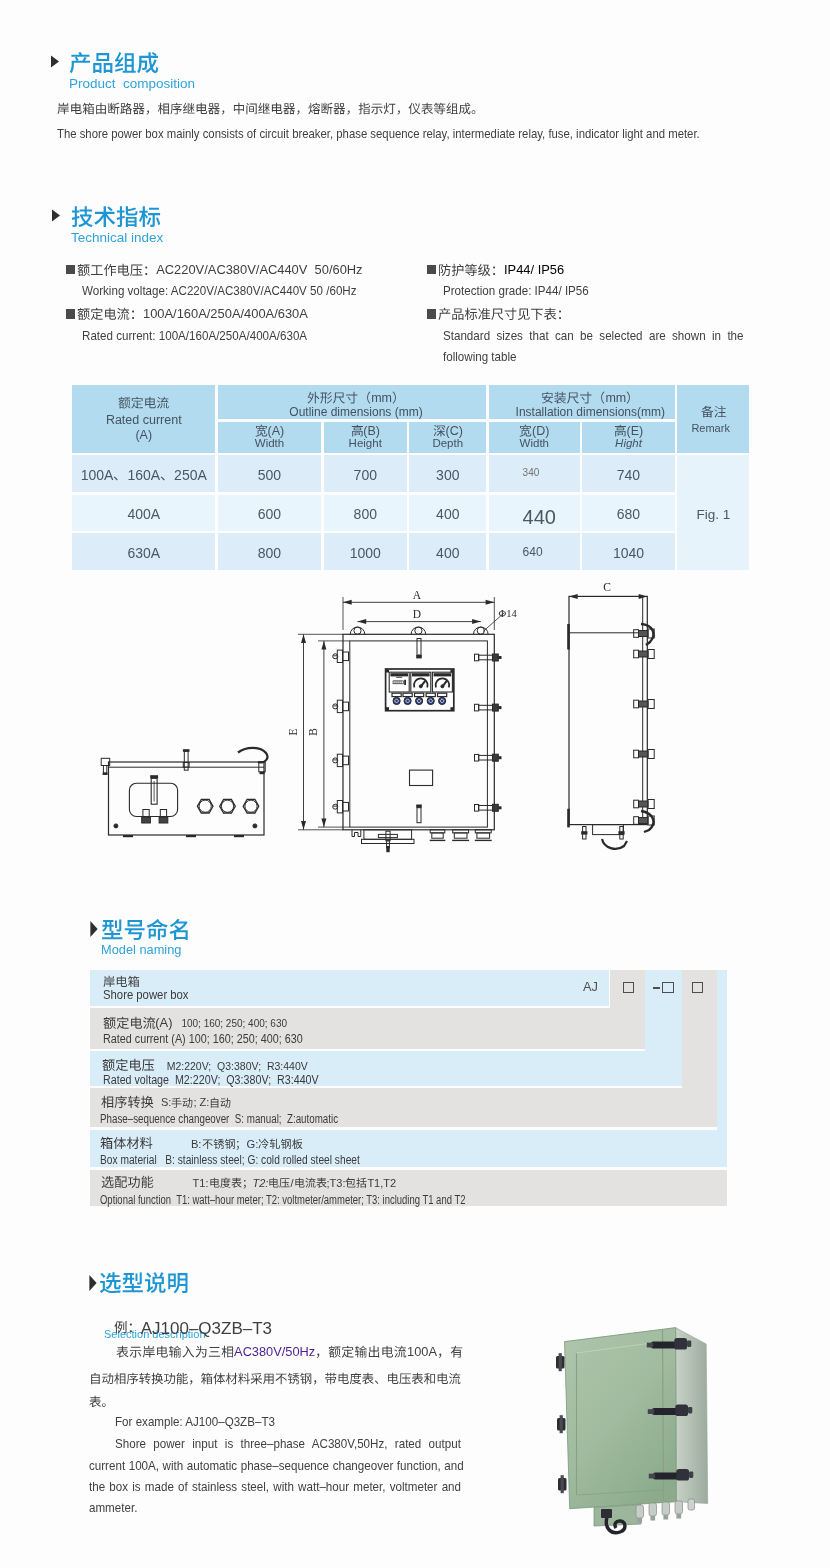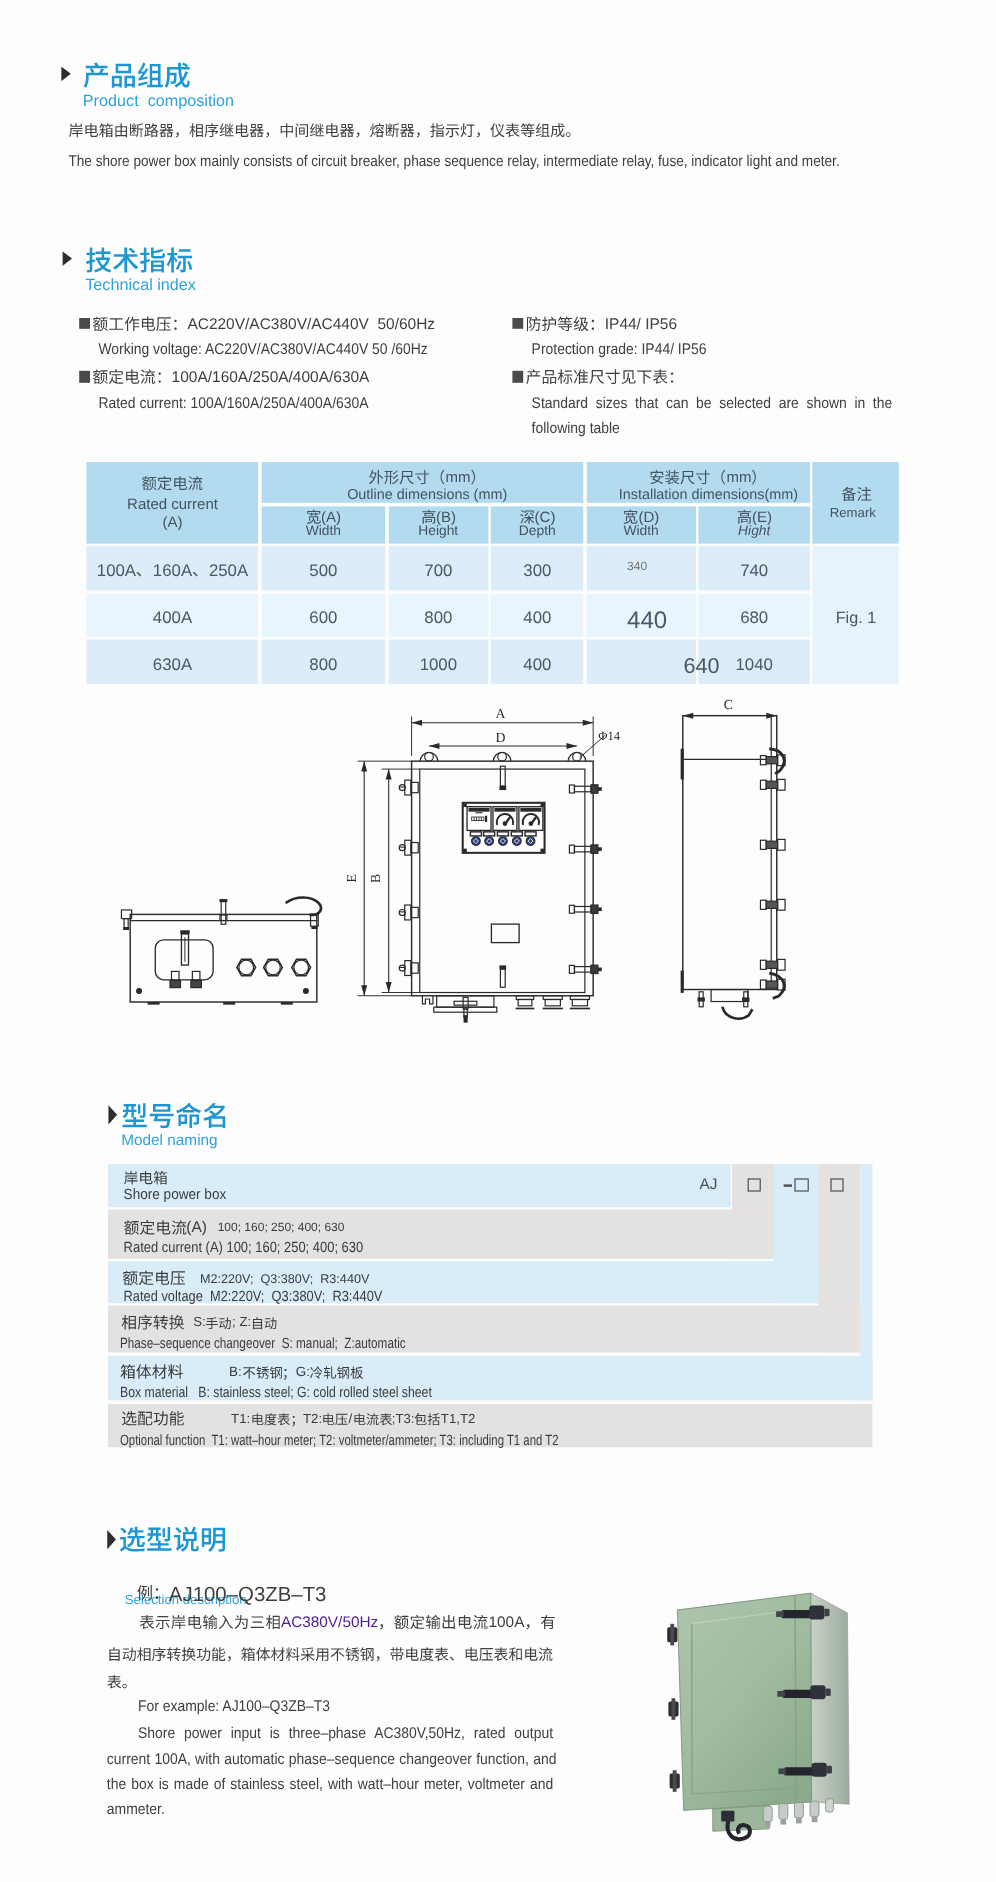--- a/index.html
+++ b/index.html
@@ -47,21 +47,21 @@
     <path fill="#3f3f3f" d="M9.1 -6.5C9.1 -2.4 8.9 -0.6 6.0 0.4C6.2 0.6 6.5 0.9 6.5 1.1C9.7 -0.0 10.0 -2.1 10.0 -6.5ZM9.7 -1.1C10.6 -0.5 11.7 0.4 12.3 1.0L12.8 0.3C12.3 -0.2 11.1 -1.1 10.3 -1.7ZM7.0 -8.1V-1.8H7.9V-7.2H11.2V-1.8H12.1V-8.1H9.6C9.8 -8.5 10.0 -8.9 10.1 -9.4H12.6V-10.3H6.8V-9.4H9.2C9.1 -9.0 8.9 -8.5 8.8 -8.1ZM2.8 -10.8C3.0 -10.5 3.2 -10.2 3.4 -9.8H0.8V-7.8H1.7V-9.0H5.7V-7.8H6.6V-9.8H4.4C4.2 -10.2 3.9 -10.7 3.7 -11.0ZM1.7 -3.1V1.0H2.6V0.5H4.9V0.9H5.8V-3.1ZM2.6 -0.3V-2.3H4.9V-0.3ZM2.0 -5.5 3.0 -5.0C2.2 -4.4 1.4 -4.0 0.5 -3.7C0.7 -3.6 0.8 -3.1 0.9 -2.9C1.9 -3.2 2.9 -3.8 3.8 -4.5C4.6 -4.0 5.4 -3.5 5.9 -3.2L6.6 -3.9C6.1 -4.2 5.3 -4.7 4.5 -5.1C5.1 -5.8 5.7 -6.5 6.1 -7.3L5.5 -7.7L5.3 -7.6H3.3C3.5 -7.9 3.6 -8.2 3.7 -8.4L2.8 -8.6C2.4 -7.7 1.7 -6.6 0.5 -5.9C0.7 -5.7 1.0 -5.4 1.1 -5.2C1.8 -5.7 2.3 -6.3 2.8 -6.9H4.8C4.5 -6.4 4.1 -5.9 3.7 -5.5L2.6 -6.1Z M16.2 -5.0C15.9 -2.6 15.2 -0.7 13.7 0.4C13.9 0.6 14.3 0.9 14.5 1.1C15.4 0.3 16.0 -0.7 16.5 -1.9C17.7 0.4 19.7 0.8 22.4 0.8H25.5C25.5 0.6 25.7 0.1 25.9 -0.2C25.2 -0.1 23.0 -0.1 22.5 -0.1C21.7 -0.1 21.0 -0.2 20.3 -0.3V-3.0H24.2V-3.9H20.3V-6.1H23.7V-7.0H16.0V-6.1H19.3V-0.6C18.2 -1.0 17.4 -1.8 16.8 -3.2C17.0 -3.7 17.1 -4.3 17.2 -4.9ZM18.8 -10.9C19.0 -10.5 19.3 -10.0 19.4 -9.6H14.3V-6.7H15.3V-8.7H24.3V-6.7H25.3V-9.6H20.6C20.4 -10.0 20.1 -10.7 19.8 -11.2Z M32.4 -5.4V-3.5H29.1V-5.4ZM33.4 -5.4H36.8V-3.5H33.4ZM32.4 -6.3H29.1V-8.2H32.4ZM33.4 -6.3V-8.2H36.8V-6.3ZM28.1 -9.2V-1.7H29.1V-2.5H32.4V-1.1C32.4 0.4 32.8 0.8 34.3 0.8C34.6 0.8 36.8 0.8 37.2 0.8C38.6 0.8 38.9 0.1 39.1 -1.9C38.8 -2.0 38.4 -2.1 38.1 -2.3C38.0 -0.6 37.9 -0.2 37.1 -0.2C36.7 -0.2 34.7 -0.2 34.3 -0.2C33.6 -0.2 33.4 -0.3 33.4 -1.1V-2.5H37.8V-9.2H33.4V-11.1H32.4V-9.2Z M47.2 -4.8V0.5H48.1V-4.8ZM44.9 -4.8V-3.4C44.9 -2.2 44.7 -0.7 43.1 0.4C43.3 0.5 43.6 0.8 43.8 1.0C45.6 -0.3 45.8 -2.0 45.8 -3.4V-4.8ZM49.6 -4.8V-0.6C49.6 0.2 49.6 0.4 49.8 0.6C50.0 0.8 50.3 0.8 50.6 0.8C50.7 0.8 51.0 0.8 51.2 0.8C51.4 0.8 51.7 0.8 51.8 0.7C52.0 0.6 52.1 0.4 52.2 0.2C52.3 -0.1 52.3 -0.8 52.3 -1.3C52.1 -1.4 51.8 -1.6 51.6 -1.7C51.6 -1.1 51.6 -0.6 51.6 -0.4C51.5 -0.2 51.5 -0.1 51.4 -0.0C51.4 0.0 51.3 0.0 51.1 0.0C51.0 0.0 50.9 0.0 50.8 0.0C50.7 0.0 50.6 0.0 50.6 -0.0C50.5 -0.1 50.5 -0.2 50.5 -0.5V-4.8ZM40.7 -10.2C41.5 -9.7 42.5 -9.0 43.0 -8.5L43.6 -9.3C43.1 -9.8 42.1 -10.5 41.3 -10.9ZM40.1 -6.6C41.0 -6.2 42.0 -5.6 42.5 -5.1L43.1 -5.9C42.6 -6.4 41.5 -7.0 40.7 -7.3ZM40.5 0.2 41.3 0.9C42.1 -0.3 43.0 -2.0 43.7 -3.4L43.0 -4.0C42.2 -2.5 41.2 -0.8 40.5 0.2ZM47.0 -10.9C47.2 -10.4 47.4 -9.8 47.6 -9.4H43.8V-8.5H46.4C45.8 -7.8 45.1 -6.8 44.8 -6.6C44.6 -6.4 44.2 -6.3 44.0 -6.2C44.0 -6.0 44.2 -5.5 44.2 -5.3C44.6 -5.4 45.2 -5.5 50.6 -5.8C50.9 -5.5 51.1 -5.1 51.3 -4.9L52.1 -5.4C51.6 -6.2 50.6 -7.4 49.8 -8.3L49.0 -7.8C49.3 -7.5 49.7 -7.0 50.0 -6.6L45.9 -6.4C46.4 -7.0 47.0 -7.8 47.5 -8.5H52.1V-9.4H48.6C48.4 -9.9 48.2 -10.5 47.9 -11.1Z M56.1 -6.4C56.6 -6.4 57.1 -6.8 57.1 -7.4C57.1 -8.0 56.6 -8.4 56.1 -8.4C55.6 -8.4 55.1 -8.0 55.1 -7.4C55.1 -6.8 55.6 -6.4 56.1 -6.4ZM56.1 0.1C56.6 0.1 57.1 -0.3 57.1 -0.9C57.1 -1.5 56.6 -1.9 56.1 -1.9C55.6 -1.9 55.1 -1.5 55.1 -0.9C55.1 -0.3 55.6 0.1 56.1 0.1Z"></path>
   </svg>
 <div class="t" style="left:143.0px;top:308.1px;font-size:12.9px;color:#3f3f3f;">100A/160A/250A/400A/630A</div>
 
 <div class="t" style="left:82.0px;top:329.6px;font-size:12.9px;color:#3f3f3f;transform:scaleX(0.900);transform-origin:0 0;">Rated current: 100A/160A/250A/400A/630A</div>
 
 <div class="bx" style="left:426.5px;top:264.5px;width:9.5px;height:9.5px;background:#4a4a4a"></div>
 <svg class="bx" style="left:438.0px;top:262.6px;overflow:visible" width="67.0" height="13.2" viewBox="0 -11.9 67.0 13.2">
     <path fill="#3f3f3f" d="M7.9 -10.9C8.2 -10.2 8.4 -9.4 8.5 -8.9L9.5 -9.1C9.4 -9.6 9.1 -10.5 8.8 -11.1ZM4.9 -8.9V-7.9H7.0C6.9 -4.4 6.7 -1.3 3.7 0.3C4.0 0.5 4.3 0.8 4.4 1.0C6.7 -0.3 7.5 -2.4 7.8 -5.0H10.8C10.7 -1.6 10.5 -0.4 10.2 -0.1C10.1 0.1 10.0 0.1 9.7 0.1C9.5 0.1 8.8 0.1 8.1 0.0C8.2 0.3 8.3 0.7 8.4 1.0C9.1 1.0 9.8 1.1 10.2 1.0C10.6 1.0 10.8 0.9 11.1 0.6C11.5 0.1 11.6 -1.4 11.8 -5.5C11.8 -5.6 11.8 -5.9 11.8 -5.9H7.9C7.9 -6.6 8.0 -7.2 8.0 -7.9H12.6V-8.9ZM1.1 -10.5V1.1H2.0V-9.6H4.0C3.7 -8.7 3.2 -7.4 2.8 -6.5C3.8 -5.4 4.1 -4.5 4.1 -3.7C4.1 -3.3 4.0 -3.0 3.8 -2.8C3.7 -2.7 3.5 -2.7 3.4 -2.7C3.1 -2.7 2.9 -2.7 2.5 -2.7C2.7 -2.4 2.8 -2.1 2.8 -1.8C3.1 -1.8 3.5 -1.8 3.7 -1.8C4.0 -1.8 4.3 -1.9 4.5 -2.1C4.8 -2.3 5.0 -2.9 5.0 -3.6C5.0 -4.5 4.8 -5.4 3.7 -6.6C4.2 -7.7 4.8 -9.0 5.2 -10.2L4.5 -10.6L4.3 -10.5Z M15.7 -11.1V-8.4H13.9V-7.5H15.7V-4.6C14.9 -4.4 14.3 -4.2 13.7 -4.1L14.0 -3.1L15.7 -3.6V-0.2C15.7 0.0 15.6 0.1 15.4 0.1C15.3 0.1 14.7 0.1 14.1 0.1C14.3 0.3 14.4 0.8 14.4 1.0C15.3 1.0 15.9 1.0 16.2 0.8C16.5 0.7 16.6 0.4 16.6 -0.2V-3.9L18.3 -4.4L18.1 -5.3L16.6 -4.9V-7.5H18.2V-8.4H16.6V-11.1ZM21.0 -10.7C21.5 -10.1 22.0 -9.3 22.2 -8.8H19.1V-5.3C19.1 -3.5 18.9 -1.2 17.5 0.4C17.7 0.5 18.1 0.9 18.3 1.1C19.6 -0.4 20.0 -2.6 20.1 -4.4H24.4V-3.6H25.4V-8.8H22.3L23.2 -9.2C22.9 -9.7 22.4 -10.5 21.9 -11.0ZM24.4 -5.4H20.1V-7.9H24.4Z M34.0 -11.2C33.6 -10.0 32.9 -9.0 32.1 -8.3L32.5 -8.1V-7.2H28.3V-6.3H32.5V-5.1H27.0V-4.3H35.2V-3.1H27.5V-2.2H35.2V-0.1C35.2 0.1 35.1 0.1 34.9 0.1C34.6 0.1 33.9 0.1 33.0 0.1C33.1 0.4 33.3 0.8 33.3 1.0C34.4 1.0 35.2 1.0 35.6 0.9C36.0 0.7 36.2 0.5 36.2 -0.1V-2.2H38.7V-3.1H36.2V-4.3H39.0V-5.1H33.5V-6.3H37.8V-7.2H33.5V-8.1H33.3C33.6 -8.4 33.8 -8.7 34.1 -9.1H35.0C35.4 -8.6 35.8 -8.0 35.9 -7.6L36.8 -7.9C36.6 -8.3 36.4 -8.7 36.1 -9.1H38.9V-10.0H34.6C34.7 -10.3 34.9 -10.6 35.0 -10.9ZM29.3 -1.7C30.2 -1.1 31.2 -0.3 31.6 0.4L32.4 -0.3C31.9 -0.9 30.9 -1.7 30.1 -2.2ZM28.9 -11.2C28.4 -10.0 27.7 -8.8 26.8 -8.1C27.1 -7.9 27.5 -7.7 27.7 -7.5C28.1 -7.9 28.5 -8.5 28.9 -9.1H29.4C29.7 -8.6 29.9 -8.0 30.0 -7.6L30.9 -8.0C30.8 -8.3 30.6 -8.7 30.4 -9.1H32.8V-10.0H29.4C29.5 -10.3 29.7 -10.6 29.8 -10.9Z M40.2 -0.7 40.4 0.2C41.6 -0.2 43.3 -0.9 44.9 -1.5L44.7 -2.3C43.0 -1.7 41.3 -1.1 40.2 -0.7ZM44.9 -10.2V-9.3H46.4C46.2 -5.1 45.7 -1.6 43.9 0.5C44.2 0.6 44.6 0.9 44.8 1.1C45.9 -0.4 46.6 -2.3 46.9 -4.7C47.4 -3.6 47.9 -2.6 48.6 -1.7C47.8 -0.8 46.8 -0.2 45.8 0.3C46.0 0.5 46.4 0.8 46.5 1.1C47.5 0.6 48.4 -0.1 49.2 -1.0C49.9 -0.1 50.7 0.6 51.7 1.0C51.8 0.8 52.1 0.4 52.4 0.2C51.4 -0.2 50.5 -0.9 49.8 -1.7C50.7 -2.9 51.4 -4.5 51.8 -6.4L51.2 -6.7L51.0 -6.6H49.7C50.0 -7.7 50.4 -9.1 50.7 -10.2ZM47.3 -9.3H49.4C49.1 -8.1 48.7 -6.7 48.4 -5.8H50.7C50.3 -4.5 49.8 -3.4 49.2 -2.5C48.3 -3.7 47.6 -5.1 47.2 -6.6C47.2 -7.4 47.3 -8.4 47.3 -9.3ZM40.3 -5.6C40.5 -5.7 40.8 -5.8 42.5 -6.0C41.9 -5.1 41.4 -4.4 41.1 -4.1C40.7 -3.6 40.4 -3.3 40.1 -3.2C40.2 -3.0 40.4 -2.5 40.4 -2.3C40.7 -2.5 41.1 -2.7 44.7 -3.8C44.6 -4.0 44.6 -4.4 44.6 -4.6L42.0 -3.9C43.0 -5.0 44.0 -6.4 44.8 -7.8L44.0 -8.3C43.7 -7.8 43.4 -7.3 43.1 -6.9L41.4 -6.7C42.2 -7.8 43.0 -9.3 43.6 -10.7L42.7 -11.1C42.1 -9.5 41.1 -7.8 40.8 -7.3C40.5 -6.9 40.3 -6.6 40.0 -6.5C40.1 -6.3 40.3 -5.8 40.3 -5.6Z M56.1 -6.4C56.6 -6.4 57.1 -6.8 57.1 -7.4C57.1 -8.0 56.6 -8.4 56.1 -8.4C55.6 -8.4 55.1 -8.0 55.1 -7.4C55.1 -6.8 55.6 -6.4 56.1 -6.4ZM56.1 0.1C56.6 0.1 57.1 -0.3 57.1 -0.9C57.1 -1.5 56.6 -1.9 56.1 -1.9C55.6 -1.9 55.1 -1.5 55.1 -0.9C55.1 -0.3 55.6 0.1 56.1 0.1Z"></path>
   </svg>
-<div class="t" style="left:504.0px;top:263.6px;font-size:12.9px;color:#404040;">IP44/ IP56</div>
+<div class="t" style="left:504.0px;top:263.6px;font-size:12.9px;color:#000000;">IP44/ IP56</div>
 
 <div class="t" style="left:443.0px;top:285.1px;font-size:12.9px;color:#3f3f3f;transform:scaleX(0.900);transform-origin:0 0;">Protection grade: IP44/ IP56</div>
 
 <div class="bx" style="left:426.5px;top:309.0px;width:9.5px;height:9.5px;background:#4a4a4a"></div>
 <svg class="bx" style="left:438.0px;top:307.1px;overflow:visible" width="133.0" height="13.2" viewBox="0 -11.9 133.0 13.2">
     <path fill="#3f3f3f" d="M3.5 -8.1C3.9 -7.5 4.4 -6.7 4.6 -6.2L5.5 -6.6C5.3 -7.1 4.8 -7.9 4.3 -8.4ZM9.1 -8.4C8.9 -7.7 8.4 -6.7 8.0 -6.1H1.6V-4.3C1.6 -2.9 1.5 -1.0 0.5 0.5C0.7 0.6 1.1 1.0 1.3 1.1C2.4 -0.4 2.7 -2.7 2.7 -4.3V-5.1H12.2V-6.1H9.0C9.4 -6.7 9.8 -7.4 10.2 -8.0ZM5.6 -10.8C5.9 -10.4 6.2 -9.9 6.4 -9.5H1.5V-8.6H11.9V-9.5H7.6L7.6 -9.5C7.4 -10.0 7.0 -10.6 6.6 -11.1Z M17.2 -9.6H22.5V-7.1H17.2ZM16.2 -10.5V-6.1H23.5V-10.5ZM14.3 -4.7V1.1H15.2V0.3H18.0V0.9H19.0V-4.7ZM15.2 -0.6V-3.8H18.0V-0.6ZM20.4 -4.7V1.1H21.4V0.3H24.4V1.0H25.4V-4.7ZM21.4 -0.6V-3.8H24.4V-0.6Z M32.6 -10.1V-9.1H38.3V-10.1ZM36.7 -4.3C37.3 -3.0 37.9 -1.3 38.1 -0.2L39.0 -0.5C38.8 -1.6 38.2 -3.3 37.5 -4.6ZM32.9 -4.5C32.5 -3.1 31.9 -1.7 31.2 -0.8C31.4 -0.6 31.8 -0.4 32.0 -0.2C32.7 -1.2 33.4 -2.8 33.8 -4.3ZM32.0 -6.9V-6.0H34.8V-0.2C34.8 -0.1 34.7 -0.0 34.5 0.0C34.4 0.0 33.8 0.0 33.1 -0.0C33.2 0.3 33.3 0.7 33.4 1.0C34.3 1.0 34.9 1.0 35.3 0.8C35.7 0.6 35.8 0.3 35.8 -0.2V-6.0H39.0V-6.9ZM29.1 -11.1V-8.3H27.0V-7.4H28.9C28.4 -5.7 27.6 -3.8 26.7 -2.8C26.9 -2.6 27.2 -2.2 27.3 -1.9C27.9 -2.8 28.6 -4.1 29.1 -5.6V1.0H30.1V-5.9C30.5 -5.2 31.0 -4.4 31.3 -4.0L31.8 -4.8C31.6 -5.1 30.4 -6.6 30.1 -7.0V-7.4H31.8V-8.3H30.1V-11.1Z M40.2 -10.1C40.9 -9.2 41.7 -7.9 42.0 -7.1L42.9 -7.6C42.6 -8.4 41.8 -9.6 41.1 -10.5ZM40.2 -0.0 41.2 0.4C41.9 -0.8 42.6 -2.5 43.1 -4.0L42.3 -4.5C41.7 -2.9 40.8 -1.1 40.2 -0.0ZM45.3 -5.2H48.1V-3.5H45.3ZM45.3 -6.1V-7.9H48.1V-6.1ZM47.6 -10.6C48.0 -10.0 48.4 -9.3 48.6 -8.7H45.6C45.9 -9.4 46.2 -10.1 46.4 -10.7L45.5 -11.0C44.8 -8.9 43.7 -7.0 42.4 -5.7C42.6 -5.6 43.0 -5.2 43.1 -5.0C43.6 -5.5 44.0 -6.0 44.4 -6.7V1.1H45.3V0.1H52.2V-0.8H49.1V-2.6H51.6V-3.5H49.1V-5.2H51.7V-6.1H49.1V-7.9H51.9V-8.7H48.7L49.5 -9.1C49.3 -9.6 48.9 -10.4 48.4 -11.0ZM45.3 -2.6H48.1V-0.8H45.3Z M55.1 -10.5V-6.7C55.1 -4.6 55.0 -1.6 53.2 0.4C53.5 0.5 53.9 0.9 54.1 1.1C55.6 -0.6 56.0 -3.2 56.2 -5.3H59.6C60.4 -2.2 62.0 0.0 64.8 1.0C64.9 0.7 65.2 0.3 65.4 0.1C62.9 -0.7 61.4 -2.6 60.6 -5.3H64.2V-10.5ZM56.2 -9.5H63.1V-6.2H56.2V-6.7Z M68.2 -5.5C69.2 -4.4 70.2 -3.0 70.6 -2.1L71.5 -2.7C71.1 -3.6 70.0 -5.0 69.0 -6.0ZM74.4 -11.1V-8.3H66.7V-7.3H74.4V-0.4C74.4 -0.1 74.3 -0.0 73.9 0.0C73.6 0.0 72.4 0.0 71.2 -0.0C71.4 0.3 71.6 0.8 71.7 1.1C73.1 1.1 74.1 1.1 74.6 0.9C75.2 0.7 75.4 0.4 75.4 -0.4V-7.3H78.5V-8.3H75.4V-11.1Z M86.0 -3.9V-0.6C86.0 0.4 86.4 0.7 87.7 0.7C88.0 0.7 89.8 0.7 90.1 0.7C91.3 0.7 91.6 0.2 91.7 -1.8C91.4 -1.9 91.0 -2.0 90.8 -2.2C90.7 -0.4 90.6 -0.2 90.0 -0.2C89.6 -0.2 88.1 -0.2 87.8 -0.2C87.1 -0.2 87.0 -0.3 87.0 -0.7V-3.9ZM85.2 -8.1C85.0 -3.4 84.9 -0.9 79.8 0.2C80.0 0.4 80.3 0.8 80.4 1.1C85.7 -0.2 86.1 -3.1 86.2 -8.1ZM81.5 -10.3V-2.8H82.6V-9.3H89.0V-2.8H90.0V-10.3Z M93.1 -10.1V-9.1H98.2V1.0H99.3V-6.0C100.8 -5.1 102.6 -4.0 103.5 -3.3L104.2 -4.2C103.1 -5.0 101.0 -6.2 99.4 -7.0L99.3 -6.7V-9.1H104.9V-10.1Z M108.9 1.0C109.2 0.8 109.7 0.7 113.4 -0.5C113.3 -0.7 113.3 -1.1 113.2 -1.4L110.0 -0.4V-3.3C110.8 -3.9 111.5 -4.4 112.1 -5.1C113.1 -2.3 115.0 -0.3 117.7 0.6C117.8 0.3 118.1 -0.0 118.4 -0.3C117.1 -0.6 115.9 -1.3 115.0 -2.1C115.9 -2.7 116.8 -3.3 117.6 -4.0L116.8 -4.6C116.2 -4.0 115.3 -3.3 114.5 -2.7C113.9 -3.4 113.4 -4.2 113.1 -5.1H117.9V-5.9H112.7V-7.1H116.9V-7.9H112.7V-9.1H117.5V-9.9H112.7V-11.1H111.7V-9.9H107.0V-9.1H111.7V-7.9H107.7V-7.1H111.7V-5.9H106.5V-5.1H110.8C109.6 -4.0 107.7 -2.9 106.1 -2.4C106.3 -2.2 106.6 -1.8 106.7 -1.6C107.5 -1.9 108.3 -2.2 109.0 -2.7V-0.7C109.0 -0.2 108.7 0.0 108.5 0.1C108.6 0.4 108.9 0.8 108.9 1.0Z M122.1 -6.4C122.6 -6.4 123.1 -6.8 123.1 -7.4C123.1 -8.0 122.6 -8.4 122.1 -8.4C121.6 -8.4 121.1 -8.0 121.1 -7.4C121.1 -6.8 121.6 -6.4 122.1 -6.4ZM122.1 0.1C122.6 0.1 123.1 -0.3 123.1 -0.9C123.1 -1.5 122.6 -1.9 122.1 -1.9C121.6 -1.9 121.1 -1.5 121.1 -0.9C121.1 -0.3 121.6 0.1 122.1 0.1Z"></path>
   </svg>
 
 <div class="t" style="left:443.0px;top:329.6px;font-size:12.9px;color:#3f3f3f;word-spacing:3.50px;transform:scaleX(0.900);transform-origin:0 0;">Standard sizes that can be selected are shown in the</div>
 <div class="t" style="left:443.0px;top:350.6px;font-size:12.9px;color:#3f3f3f;transform:scaleX(0.900);transform-origin:0 0;">following table</div>
@@ -167,21 +167,21 @@
 <div class="t" style="left:522.6px;top:468.1px;font-size:10px;color:#737373;">340</div>
 <div class="t" style="left:616.8px;top:468.1px;font-size:14.0px;color:#4c5763;">740</div>
 <div class="t" style="left:257.8px;top:507.1px;font-size:14.0px;color:#4c5763;">600</div>
 <div class="t" style="left:353.6px;top:507.1px;font-size:14.0px;color:#4c5763;">800</div>
 <div class="t" style="left:436.1px;top:507.1px;font-size:14.0px;color:#4c5763;">400</div>
 <div class="t" style="left:522.6px;top:507.1px;font-size:20px;color:#4c5763;">440</div>
 <div class="t" style="left:616.8px;top:507.1px;font-size:14.0px;color:#4c5763;">680</div>
 <div class="t" style="left:257.8px;top:545.6px;font-size:14.0px;color:#4c5763;">800</div>
 <div class="t" style="left:349.7px;top:545.6px;font-size:14.0px;color:#4c5763;">1000</div>
 <div class="t" style="left:436.1px;top:545.6px;font-size:14.0px;color:#4c5763;">400</div>
-<div class="t" style="left:522.6px;top:545.6px;font-size:18px;color:#4c5763;margin-left:47px;">640</div>
+<div class="t" style="left:522.6px;top:545.6px;font-size:12px;color:#4c5763;">640</div>
 <div class="t" style="left:612.9px;top:545.6px;font-size:14.0px;color:#4c5763;">1040</div>
 
 <div class="t" style="left:696.4px;top:507.6px;font-size:13.5px;color:#4c5763;">Fig. 1</div>
 
 <svg class="bx" style="left:90px;top:580px" width="680" height="290" viewBox="0 0 680 290">
     <rect x="253.0" y="54.3" width="151.3" height="195.5" fill="none" stroke="#2a2a2a" stroke-width="1.2"></rect>
     <rect x="259.8" y="60.9" width="137.6" height="186.2" fill="none" stroke="#2a2a2a" stroke-width="1.0"></rect>
     <path d="M260.2 54.3 A7.3 7.3 0 0 1 274.8 54.3" fill="none" stroke="#2a2a2a"></path>
     <circle cx="267.5" cy="50.7" r="3.6" fill="none" stroke="#2a2a2a" stroke-width="1.0"></circle>
     <path d="M321.1 54.3 A7.3 7.3 0 0 1 335.7 54.3" fill="none" stroke="#2a2a2a"></path>
@@ -458,21 +458,21 @@
 <svg class="bx" style="left:101.0px;top:1175.1px;overflow:visible" width="53.8" height="13.2" viewBox="0 -11.9 53.8 13.2">
     <path fill="#3b3b3b" d="M0.8 -10.1C1.6 -9.5 2.5 -8.5 2.9 -7.9L3.7 -8.5C3.2 -9.1 2.3 -10.0 1.6 -10.6ZM5.9 -10.7C5.6 -9.5 5.0 -8.4 4.3 -7.6C4.5 -7.5 5.0 -7.2 5.1 -7.0C5.5 -7.4 5.7 -7.9 6.0 -8.4H8.0V-6.5H4.2V-5.6H6.6C6.4 -3.9 5.8 -2.6 3.9 -1.9C4.1 -1.7 4.4 -1.3 4.5 -1.1C6.7 -2.0 7.4 -3.5 7.6 -5.6H9.0V-2.5C9.0 -1.5 9.2 -1.2 10.2 -1.2C10.4 -1.2 11.3 -1.2 11.5 -1.2C12.3 -1.2 12.6 -1.6 12.7 -3.3C12.4 -3.4 12.0 -3.5 11.8 -3.7C11.7 -2.3 11.7 -2.2 11.4 -2.2C11.2 -2.2 10.5 -2.2 10.3 -2.2C10.0 -2.2 9.9 -2.2 9.9 -2.5V-5.6H12.6V-6.5H8.9V-8.4H12.0V-9.3H8.9V-11.0H8.0V-9.3H6.4C6.6 -9.6 6.7 -10.1 6.8 -10.5ZM3.3 -6.0H0.7V-5.1H2.4V-1.1C1.8 -0.8 1.2 -0.4 0.6 0.2L1.3 1.1C2.0 0.2 2.7 -0.4 3.2 -0.4C3.5 -0.4 3.9 -0.1 4.4 0.3C5.3 0.8 6.4 0.9 7.9 0.9C9.2 0.9 11.4 0.8 12.5 0.8C12.5 0.5 12.6 -0.0 12.8 -0.3C11.4 -0.1 9.4 -0.0 7.9 -0.0C6.5 -0.0 5.4 -0.1 4.6 -0.6C4.0 -1.0 3.7 -1.3 3.3 -1.3Z M20.5 -10.5V-9.5H24.5V-6.3H20.6V-0.6C20.6 0.6 20.9 0.9 22.1 0.9C22.4 0.9 24.1 0.9 24.4 0.9C25.6 0.9 25.9 0.3 26.0 -1.8C25.7 -1.9 25.3 -2.1 25.1 -2.3C25.0 -0.4 24.9 -0.0 24.3 -0.0C23.9 -0.0 22.5 -0.0 22.3 -0.0C21.6 -0.0 21.5 -0.1 21.5 -0.6V-5.4H24.5V-4.5H25.5V-10.5ZM15.1 -2.1H18.7V-0.7H15.1ZM15.1 -2.8V-7.3H16.0V-6.3C16.0 -5.5 15.9 -4.7 15.1 -4.0C15.2 -3.9 15.4 -3.7 15.5 -3.6C16.4 -4.4 16.5 -5.4 16.5 -6.2V-7.3H17.3V-4.8C17.3 -4.2 17.4 -4.1 18.0 -4.1C18.1 -4.1 18.5 -4.1 18.6 -4.1H18.7V-2.8ZM14.0 -10.6V-9.7H15.9V-8.2H14.3V1.0H15.1V0.1H18.7V0.8H19.6V-8.2H18.1V-9.7H19.9V-10.6ZM16.6 -8.2V-9.7H17.3V-8.2ZM17.8 -7.3H18.7V-4.6L18.7 -4.7C18.7 -4.6 18.7 -4.6 18.5 -4.6C18.4 -4.6 18.1 -4.6 18.0 -4.6C17.9 -4.6 17.8 -4.6 17.8 -4.8Z M26.9 -2.4 27.1 -1.4C28.6 -1.8 30.5 -2.3 32.2 -2.8L32.1 -3.8L30.0 -3.2V-8.6H31.9V-9.5H27.1V-8.6H29.0V-2.9C28.2 -2.7 27.5 -2.5 26.9 -2.4ZM34.3 -10.9C34.3 -9.9 34.3 -9.0 34.2 -8.1H32.0V-7.1H34.2C34.0 -3.9 33.3 -1.2 30.5 0.3C30.7 0.5 31.0 0.8 31.2 1.1C34.2 -0.6 35.0 -3.6 35.2 -7.1H37.8C37.6 -2.4 37.4 -0.6 37.0 -0.2C36.9 -0.0 36.7 0.0 36.5 0.0C36.2 0.0 35.4 -0.0 34.6 -0.1C34.8 0.2 34.9 0.6 34.9 0.9C35.7 0.9 36.5 1.0 36.9 0.9C37.3 0.9 37.6 0.8 37.9 0.4C38.4 -0.2 38.6 -2.1 38.8 -7.6C38.8 -7.7 38.8 -8.1 38.8 -8.1H35.2C35.3 -9.0 35.3 -9.9 35.3 -10.9Z M44.7 -5.5V-4.4H41.8V-5.5ZM40.9 -6.4V1.0H41.8V-1.6H44.7V-0.1C44.7 0.1 44.6 0.1 44.4 0.1C44.2 0.1 43.7 0.1 43.1 0.1C43.2 0.4 43.3 0.8 43.4 1.0C44.2 1.0 44.8 1.0 45.2 0.9C45.5 0.7 45.6 0.4 45.6 -0.1V-6.4ZM41.8 -3.6H44.7V-2.4H41.8ZM50.9 -10.1C50.2 -9.7 49.0 -9.2 47.8 -8.8V-11.1H46.9V-6.7C46.9 -5.6 47.2 -5.3 48.5 -5.3C48.7 -5.3 50.5 -5.3 50.7 -5.3C51.8 -5.3 52.1 -5.7 52.2 -7.3C51.9 -7.4 51.5 -7.6 51.3 -7.7C51.3 -6.4 51.2 -6.2 50.6 -6.2C50.3 -6.2 48.8 -6.2 48.5 -6.2C48.0 -6.2 47.8 -6.3 47.8 -6.7V-8.0C49.1 -8.4 50.5 -8.9 51.6 -9.4ZM51.1 -4.2C50.3 -3.7 49.1 -3.2 47.8 -2.8V-4.9H46.9V-0.5C46.9 0.6 47.2 0.9 48.5 0.9C48.8 0.9 50.5 0.9 50.8 0.9C51.9 0.9 52.2 0.5 52.3 -1.3C52.0 -1.4 51.7 -1.5 51.4 -1.7C51.4 -0.2 51.3 0.1 50.7 0.1C50.3 0.1 48.9 0.1 48.6 0.1C48.0 0.1 47.8 -0.0 47.8 -0.4V-2.0C49.2 -2.4 50.7 -2.9 51.7 -3.5ZM40.7 -7.3C41.0 -7.4 41.4 -7.5 45.1 -7.7C45.2 -7.5 45.3 -7.2 45.4 -7.0L46.2 -7.4C45.9 -8.2 45.2 -9.4 44.5 -10.3L43.7 -10.0C44.0 -9.5 44.4 -9.0 44.7 -8.5L41.8 -8.3C42.3 -9.0 42.9 -9.9 43.4 -10.8L42.4 -11.1C41.9 -10.1 41.2 -9.0 41.0 -8.8C40.8 -8.5 40.6 -8.3 40.4 -8.2C40.5 -8.0 40.7 -7.5 40.7 -7.3Z"></path>
   </svg>
 <div class="t" style="left:192.6px;top:1177.7px;font-size:11.0px;color:#3b3b3b;">T1:</div>
 <svg class="bx" style="left:208.5px;top:1177.1px;overflow:visible" width="34.0" height="11.0" viewBox="0 -9.9 34.0 11.0">
     <path fill="#3b3b3b" d="M5.0 -4.5V-2.9H2.2V-4.5ZM5.8 -4.5H8.7V-2.9H5.8ZM5.0 -5.3H2.2V-6.8H5.0ZM5.8 -5.3V-6.8H8.7V-5.3ZM1.4 -7.6V-1.4H2.2V-2.1H5.0V-0.9C5.0 0.4 5.3 0.7 6.6 0.7C6.8 0.7 8.7 0.7 9.0 0.7C10.2 0.7 10.4 0.1 10.6 -1.6C10.3 -1.6 10.0 -1.8 9.8 -1.9C9.7 -0.5 9.6 -0.1 9.0 -0.1C8.6 -0.1 7.0 -0.1 6.6 -0.1C6.0 -0.1 5.8 -0.3 5.8 -0.9V-2.1H9.5V-7.6H5.8V-9.2H5.0V-7.6Z M15.2 -7.1V-6.1H13.5V-5.4H15.2V-3.6H19.5V-5.4H21.3V-6.1H19.5V-7.1H18.7V-6.1H16.0V-7.1ZM18.7 -5.4V-4.3H16.0V-5.4ZM19.3 -2.2C18.8 -1.7 18.2 -1.2 17.4 -0.9C16.6 -1.2 15.9 -1.7 15.5 -2.2ZM13.6 -2.9V-2.2H15.1L14.7 -2.1C15.1 -1.5 15.7 -0.9 16.5 -0.5C15.4 -0.2 14.3 0.0 13.1 0.1C13.2 0.3 13.4 0.6 13.4 0.8C14.8 0.7 16.2 0.4 17.3 -0.1C18.4 0.4 19.7 0.7 21.1 0.9C21.2 0.7 21.4 0.3 21.6 0.2C20.4 0.1 19.2 -0.2 18.3 -0.5C19.2 -1.0 20.0 -1.7 20.5 -2.7L20.0 -2.9L19.9 -2.9ZM16.2 -9.1C16.4 -8.8 16.5 -8.5 16.6 -8.2H12.4V-5.1C12.4 -3.5 12.3 -1.2 11.4 0.5C11.6 0.6 12.0 0.7 12.1 0.9C13.1 -0.9 13.2 -3.4 13.2 -5.2V-7.4H21.4V-8.2H17.6C17.4 -8.5 17.2 -8.9 17.0 -9.3Z M24.8 0.9C25.0 0.7 25.4 0.6 28.5 -0.4C28.5 -0.6 28.4 -0.9 28.4 -1.1L25.7 -0.3V-2.8C26.3 -3.2 26.9 -3.7 27.4 -4.2C28.3 -1.9 29.8 -0.3 32.1 0.5C32.2 0.3 32.5 -0.0 32.6 -0.2C31.5 -0.5 30.6 -1.1 29.9 -1.8C30.5 -2.2 31.4 -2.8 32.0 -3.3L31.3 -3.8C30.8 -3.3 30.1 -2.7 29.4 -2.3C28.9 -2.8 28.5 -3.5 28.2 -4.2H32.3V-4.9H27.9V-5.9H31.4V-6.6H27.9V-7.5H31.9V-8.3H27.9V-9.2H27.1V-8.3H23.2V-7.5H27.1V-6.6H23.7V-5.9H27.1V-4.9H22.7V-4.2H26.4C25.3 -3.3 23.8 -2.5 22.4 -2.0C22.6 -1.8 22.8 -1.5 22.9 -1.3C23.6 -1.6 24.2 -1.9 24.8 -2.2V-0.6C24.8 -0.2 24.6 0.0 24.4 0.1C24.5 0.3 24.7 0.7 24.8 0.9Z"></path>
   </svg>
 <svg class="bx" style="left:241.5px;top:1177.1px;overflow:visible" width="12.0" height="11.0" viewBox="0 -9.9 12.0 11.0">
     <path fill="#3b3b3b" d="M2.8 -5.3C3.2 -5.3 3.6 -5.7 3.6 -6.2C3.6 -6.7 3.2 -7.0 2.8 -7.0C2.3 -7.0 1.9 -6.7 1.9 -6.2C1.9 -5.7 2.3 -5.3 2.8 -5.3ZM1.9 1.8C3.0 1.3 3.8 0.4 3.8 -0.9C3.8 -1.7 3.4 -2.2 2.8 -2.2C2.4 -2.2 2.0 -1.9 2.0 -1.4C2.0 -0.9 2.4 -0.6 2.8 -0.6L3.0 -0.7C3.0 0.2 2.5 0.8 1.6 1.2Z"></path>
   </svg>
-<div class="t" style="left:252.5px;top:1177.7px;font-size:11.0px;color:#3b3b3b;">T2:</div>
+<div class="t" style="left:252.5px;top:1177.7px;font-size:11.0px;color:#3b3b3b;font-style:italic;">T2:</div>
 <svg class="bx" style="left:268.4px;top:1177.1px;overflow:visible" width="23.0" height="11.0" viewBox="0 -9.9 23.0 11.0">
     <path fill="#3b3b3b" d="M5.0 -4.5V-2.9H2.2V-4.5ZM5.8 -4.5H8.7V-2.9H5.8ZM5.0 -5.3H2.2V-6.8H5.0ZM5.8 -5.3V-6.8H8.7V-5.3ZM1.4 -7.6V-1.4H2.2V-2.1H5.0V-0.9C5.0 0.4 5.3 0.7 6.6 0.7C6.8 0.7 8.7 0.7 9.0 0.7C10.2 0.7 10.4 0.1 10.6 -1.6C10.3 -1.6 10.0 -1.8 9.8 -1.9C9.7 -0.5 9.6 -0.1 9.0 -0.1C8.6 -0.1 7.0 -0.1 6.6 -0.1C6.0 -0.1 5.8 -0.3 5.8 -0.9V-2.1H9.5V-7.6H5.8V-9.2H5.0V-7.6Z M18.5 -3.0C19.1 -2.5 19.8 -1.7 20.1 -1.2L20.7 -1.7C20.4 -2.2 19.7 -2.9 19.1 -3.4ZM12.3 -8.7V-5.2C12.3 -3.5 12.2 -1.2 11.4 0.4C11.5 0.5 11.9 0.7 12.0 0.9C12.9 -0.8 13.1 -3.4 13.1 -5.2V-7.9H21.5V-8.7ZM16.8 -7.3V-4.9H13.8V-4.2H16.8V-0.4H13.1V0.4H21.5V-0.4H17.7V-4.2H20.9V-4.9H17.7V-7.3Z"></path>
   </svg>
 <div class="t" style="left:290.4px;top:1177.7px;font-size:11.0px;color:#3b3b3b;">/</div>
 <svg class="bx" style="left:293.5px;top:1177.1px;overflow:visible" width="34.0" height="11.0" viewBox="0 -9.9 34.0 11.0">
     <path fill="#3b3b3b" d="M5.0 -4.5V-2.9H2.2V-4.5ZM5.8 -4.5H8.7V-2.9H5.8ZM5.0 -5.3H2.2V-6.8H5.0ZM5.8 -5.3V-6.8H8.7V-5.3ZM1.4 -7.6V-1.4H2.2V-2.1H5.0V-0.9C5.0 0.4 5.3 0.7 6.6 0.7C6.8 0.7 8.7 0.7 9.0 0.7C10.2 0.7 10.4 0.1 10.6 -1.6C10.3 -1.6 10.0 -1.8 9.8 -1.9C9.7 -0.5 9.6 -0.1 9.0 -0.1C8.6 -0.1 7.0 -0.1 6.6 -0.1C6.0 -0.1 5.8 -0.3 5.8 -0.9V-2.1H9.5V-7.6H5.8V-9.2H5.0V-7.6Z M17.3 -4.0V0.4H18.1V-4.0ZM15.4 -4.0V-2.8C15.4 -1.8 15.3 -0.6 13.9 0.3C14.1 0.4 14.4 0.7 14.5 0.8C16.0 -0.2 16.1 -1.6 16.1 -2.8V-4.0ZM19.3 -4.0V-0.5C19.3 0.2 19.4 0.4 19.5 0.5C19.7 0.6 19.9 0.7 20.1 0.7C20.2 0.7 20.5 0.7 20.7 0.7C20.9 0.7 21.1 0.6 21.2 0.6C21.4 0.5 21.4 0.4 21.5 0.1C21.5 -0.1 21.6 -0.6 21.6 -1.1C21.4 -1.2 21.2 -1.3 21.0 -1.4C21.0 -0.9 21.0 -0.5 21.0 -0.3C21.0 -0.1 20.9 -0.1 20.9 -0.0C20.8 0.0 20.7 0.0 20.6 0.0C20.5 0.0 20.4 0.0 20.3 0.0C20.2 0.0 20.2 0.0 20.1 -0.0C20.1 -0.1 20.1 -0.2 20.1 -0.4V-4.0ZM11.9 -8.5C12.6 -8.1 13.4 -7.5 13.8 -7.1L14.3 -7.7C13.9 -8.2 13.1 -8.7 12.4 -9.1ZM11.4 -5.5C12.1 -5.2 13.0 -4.7 13.4 -4.3L13.9 -4.9C13.5 -5.3 12.6 -5.8 11.9 -6.1ZM11.7 0.2 12.4 0.7C13.1 -0.3 13.8 -1.7 14.4 -2.8L13.8 -3.4C13.2 -2.1 12.3 -0.7 11.7 0.2ZM17.1 -9.1C17.3 -8.7 17.5 -8.2 17.6 -7.8H14.5V-7.1H16.7C16.2 -6.5 15.6 -5.7 15.4 -5.5C15.2 -5.3 14.8 -5.2 14.6 -5.2C14.7 -5.0 14.8 -4.6 14.8 -4.4C15.2 -4.5 15.7 -4.6 20.2 -4.9C20.4 -4.6 20.6 -4.3 20.7 -4.1L21.4 -4.5C21.0 -5.1 20.2 -6.2 19.5 -6.9L18.9 -6.5C19.1 -6.2 19.4 -5.9 19.7 -5.5L16.2 -5.3C16.7 -5.8 17.2 -6.5 17.6 -7.1H21.4V-7.8H18.5C18.4 -8.2 18.1 -8.8 17.9 -9.2Z M24.8 0.9C25.0 0.7 25.4 0.6 28.5 -0.4C28.5 -0.6 28.4 -0.9 28.4 -1.1L25.7 -0.3V-2.8C26.3 -3.2 26.9 -3.7 27.4 -4.2C28.3 -1.9 29.8 -0.3 32.1 0.5C32.2 0.3 32.5 -0.0 32.6 -0.2C31.5 -0.5 30.6 -1.1 29.9 -1.8C30.5 -2.2 31.4 -2.8 32.0 -3.3L31.3 -3.8C30.8 -3.3 30.1 -2.7 29.4 -2.3C28.9 -2.8 28.5 -3.5 28.2 -4.2H32.3V-4.9H27.9V-5.9H31.4V-6.6H27.9V-7.5H31.9V-8.3H27.9V-9.2H27.1V-8.3H23.2V-7.5H27.1V-6.6H23.7V-5.9H27.1V-4.9H22.7V-4.2H26.4C25.3 -3.3 23.8 -2.5 22.4 -2.0C22.6 -1.8 22.8 -1.5 22.9 -1.3C23.6 -1.6 24.2 -1.9 24.8 -2.2V-0.6C24.8 -0.2 24.6 0.0 24.4 0.1C24.5 0.3 24.7 0.7 24.8 0.9Z"></path>
   </svg>
 <div class="t" style="left:326.5px;top:1177.7px;font-size:11.0px;color:#3b3b3b;">;T3:</div>
 <svg class="bx" style="left:345.4px;top:1177.1px;overflow:visible" width="23.0" height="11.0" viewBox="0 -9.9 23.0 11.0">
     <path fill="#3b3b3b" d="M3.3 -9.3C2.7 -7.8 1.6 -6.4 0.4 -5.5C0.6 -5.3 0.9 -5.0 1.1 -4.9C1.7 -5.4 2.4 -6.1 3.0 -7.0H8.8C8.7 -3.9 8.5 -2.8 8.3 -2.5C8.2 -2.4 8.1 -2.4 8.0 -2.4C7.8 -2.4 7.3 -2.4 6.9 -2.4C7.0 -2.2 7.1 -1.9 7.1 -1.6C7.6 -1.6 8.1 -1.6 8.4 -1.6C8.7 -1.7 8.9 -1.8 9.1 -2.0C9.4 -2.4 9.5 -3.7 9.6 -7.4C9.6 -7.5 9.6 -7.8 9.6 -7.8H3.5C3.7 -8.2 4.0 -8.6 4.2 -9.1ZM3.0 -5.1H5.9V-3.3H3.0ZM2.1 -5.8V-0.9C2.1 0.4 2.7 0.6 4.4 0.6C4.8 0.6 8.2 0.6 8.6 0.6C10.1 0.6 10.4 0.2 10.6 -1.2C10.3 -1.3 10.0 -1.4 9.8 -1.5C9.7 -0.4 9.5 -0.1 8.6 -0.1C7.8 -0.1 4.9 -0.1 4.3 -0.1C3.2 -0.1 3.0 -0.3 3.0 -0.9V-2.6H6.7V-5.8Z M15.6 -3.2V0.9H16.4V0.4H20.1V0.8H21.0V-3.2H18.7V-5.1H21.6V-5.9H18.7V-8.0C19.6 -8.1 20.4 -8.3 21.1 -8.5L20.5 -9.2C19.3 -8.8 17.2 -8.4 15.4 -8.2C15.5 -8.0 15.6 -7.7 15.6 -7.5C16.3 -7.6 17.1 -7.7 17.9 -7.8V-5.9H15.2V-5.1H17.9V-3.2ZM16.4 -0.3V-2.5H20.1V-0.3ZM12.9 -9.2V-7.0H11.5V-6.2H12.9V-3.8L11.4 -3.4L11.6 -2.6L12.9 -3.0V-0.1C12.9 0.0 12.8 0.1 12.7 0.1C12.6 0.1 12.1 0.1 11.6 0.1C11.7 0.3 11.8 0.6 11.8 0.8C12.6 0.8 13.0 0.8 13.3 0.7C13.6 0.6 13.7 0.4 13.7 -0.1V-3.2L15.1 -3.7L15.0 -4.4L13.7 -4.0V-6.2H15.0V-7.0H13.7V-9.2Z"></path>

